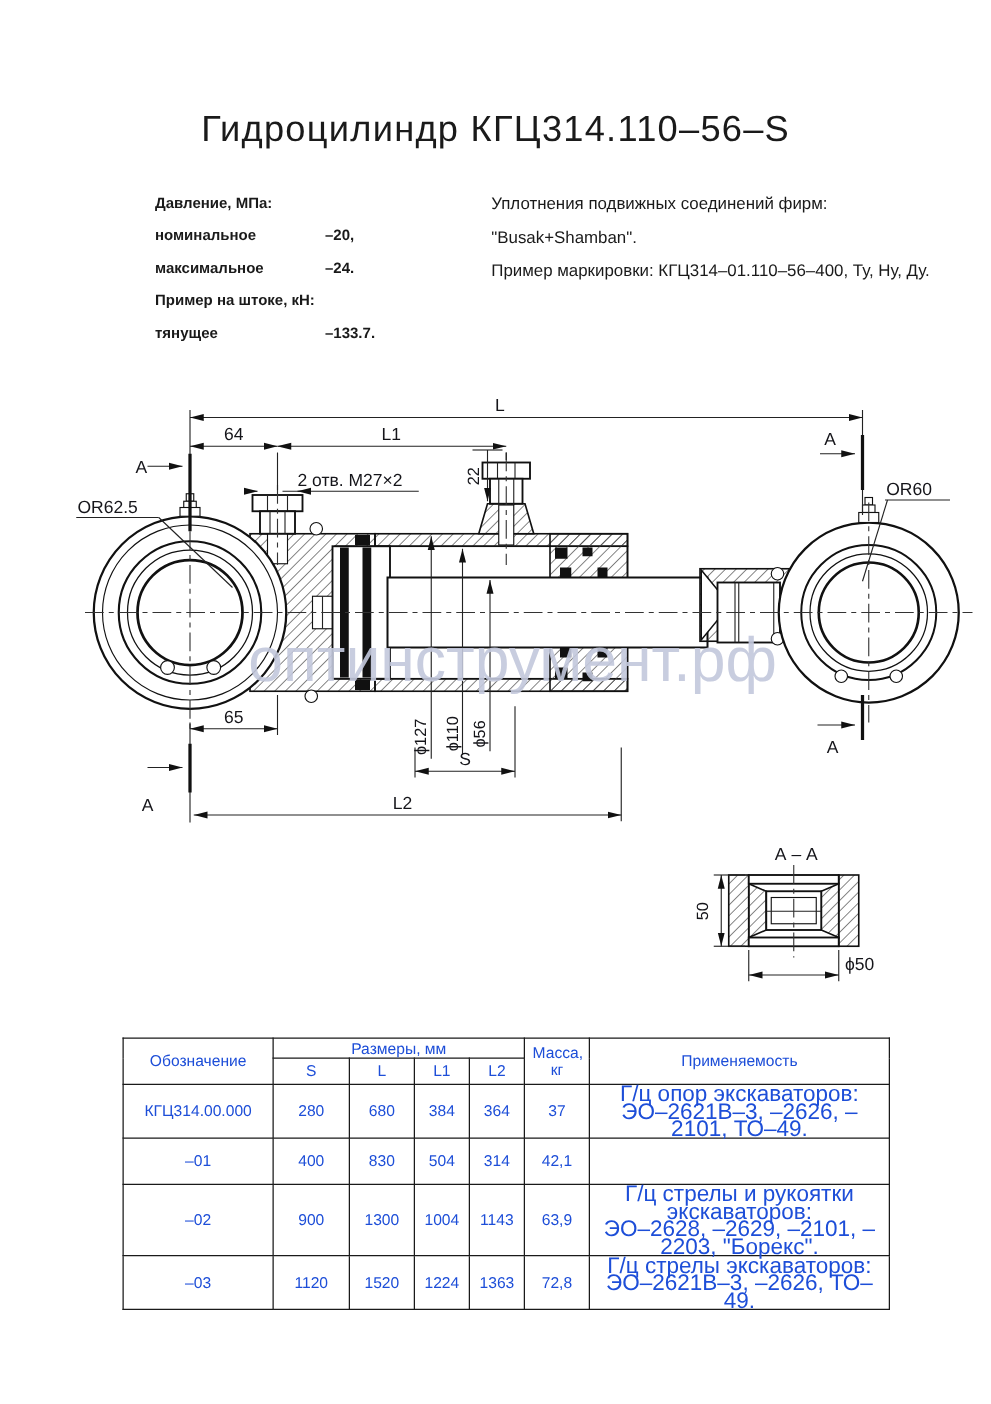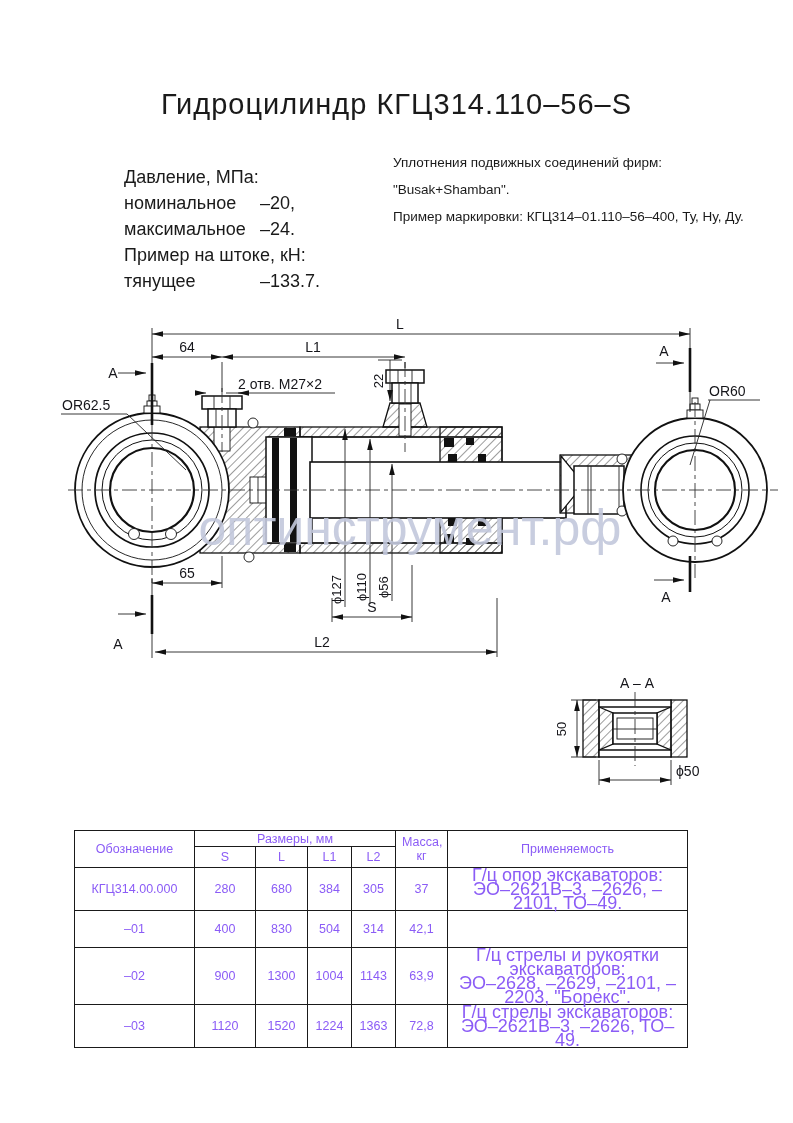--- a/index.html
+++ b/index.html
@@ -3,29 +3,29 @@
 <meta charset="utf-8">
 <style>
   html,body{margin:0;padding:0;background:#ffffff;}
   #page{position:relative;width:793px;height:1123px;background:#fff;overflow:hidden;
         font-family:"Liberation Sans",sans-serif;color:#1a1a1a;}
   #dwg{position:absolute;left:0;top:0;width:793px;height:1123px;}
 
   .title{position:absolute;left:0;top:88px;width:793px;text-align:center;
          font-size:29px;letter-spacing:1px;white-space:nowrap;}
 
-  .specs{position:absolute;left:124px;top:164px;width:275px;font-size:18px;}
+  .specs{position:absolute;left:124px;top:149px;width:275px;font-size:12px;font-weight:bold;}
   .specs .srow{display:grid;grid-template-columns:136px 1fr;line-height:26px;}
   .specs .shead{line-height:26px;}
 
   .notes{position:absolute;left:393px;top:149px;font-size:13.5px;line-height:27px;white-space:nowrap;}
 
   
-  table.spec{position:absolute;left:74px;top:830px;width:613px;border-collapse:collapse;
-             table-layout:fixed;font-size:12.5px;color:#8b5cf6;}
+  table.spec{position:absolute;left:98px;top:830px;width:613px;border-collapse:collapse;
+             table-layout:fixed;font-size:12.5px;color:#1d4ed8;}
   table.spec th,table.spec td{border:1.4px solid #1a1a1a;padding:0 6px;font-weight:normal;
              text-align:center;vertical-align:middle;line-height:14px;}
   table.spec .hA{height:16px;}
   table.spec .hB{height:21px;}
   table.spec .r1{height:41px;}
   table.spec .r2{height:37px;}
   table.spec .r3{height:52px;}
   table.spec .r4{height:38px;}
   td.desL{text-align:left;padding-left:9px;}
   td.desR{text-align:right;padding-right:12px;margin-top:32px;}
@@ -313,21 +313,21 @@
       <th>S</th>
       <th>L</th>
       <th>L1</th>
       <th>L2</th>
     </tr>
     <tr class="r1">
       <td class="desL">КГЦ314.00.000</td>
       <td>280</td>
       <td>680</td>
       <td>384</td>
-      <td>305</td>
+      <td>364</td>
       <td>37</td>
       <td class="app">
         <div>Г/ц опор экскаваторов:</div>
         <div>ЭО–2621В–3, –2626, –2101, ТО–49.</div>
       </td>
     </tr>
     <tr class="r2">
       <td class="desR">–01</td>
       <td>400</td>
       <td>830</td>

